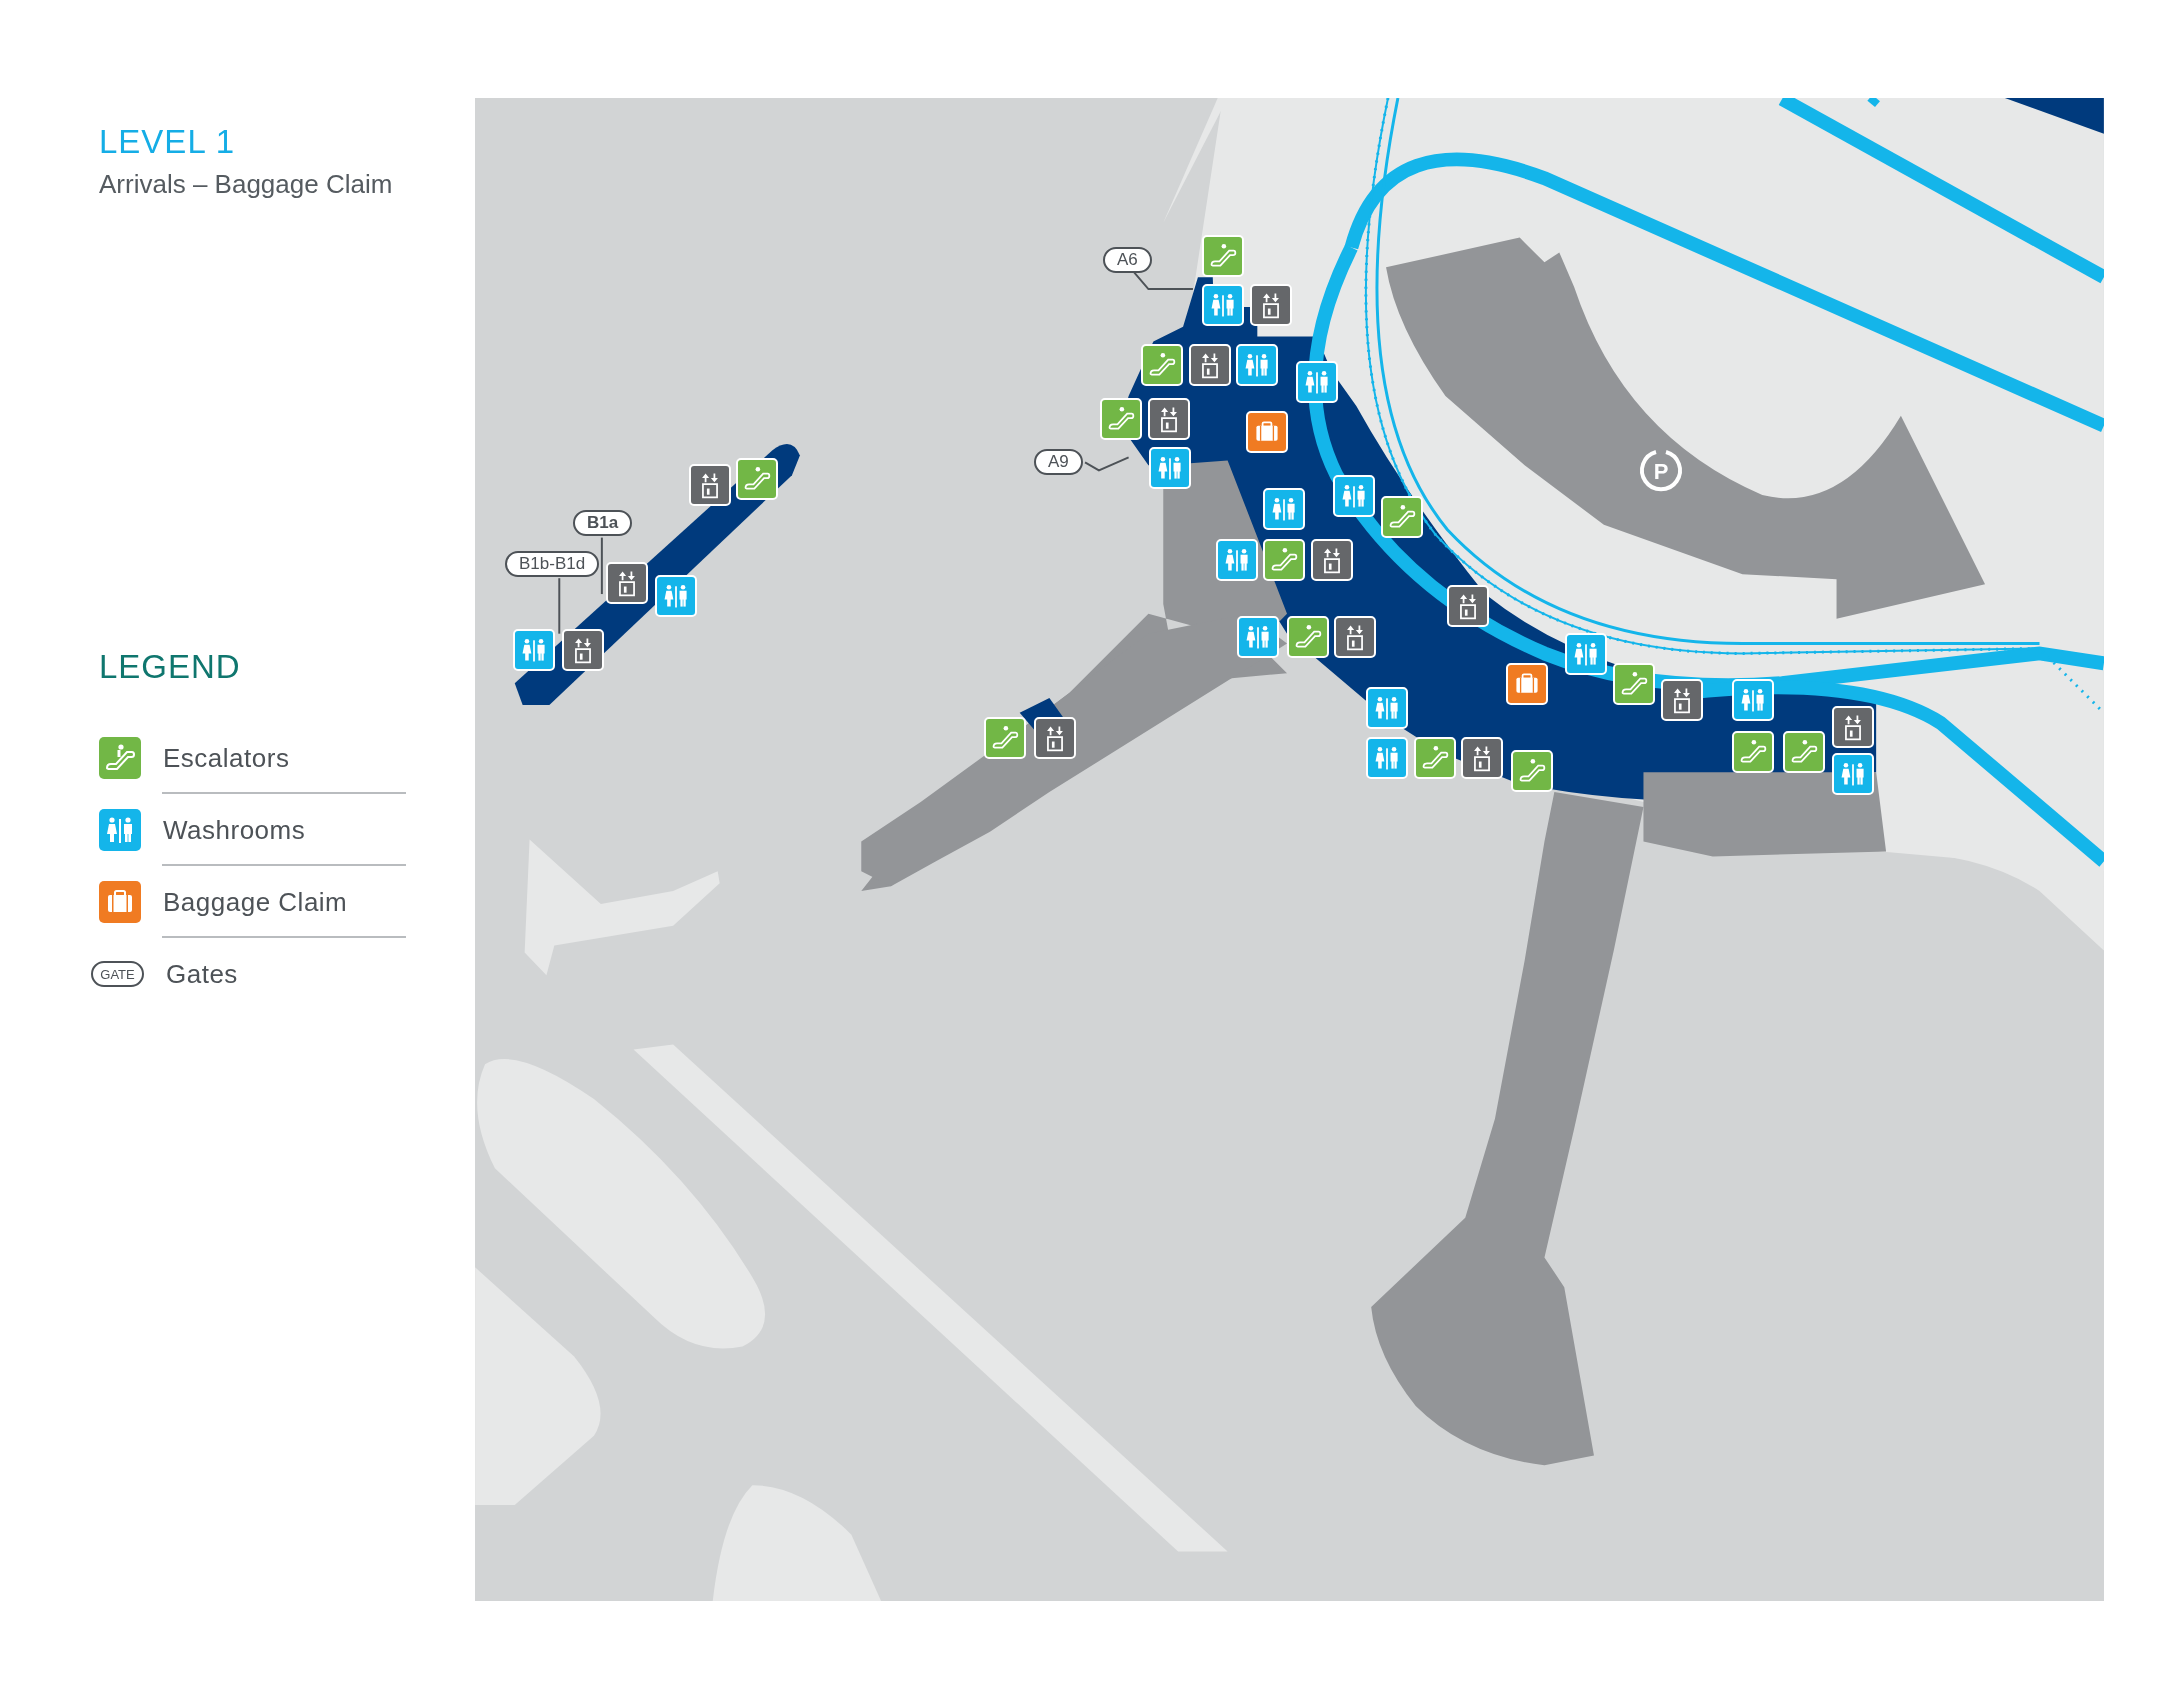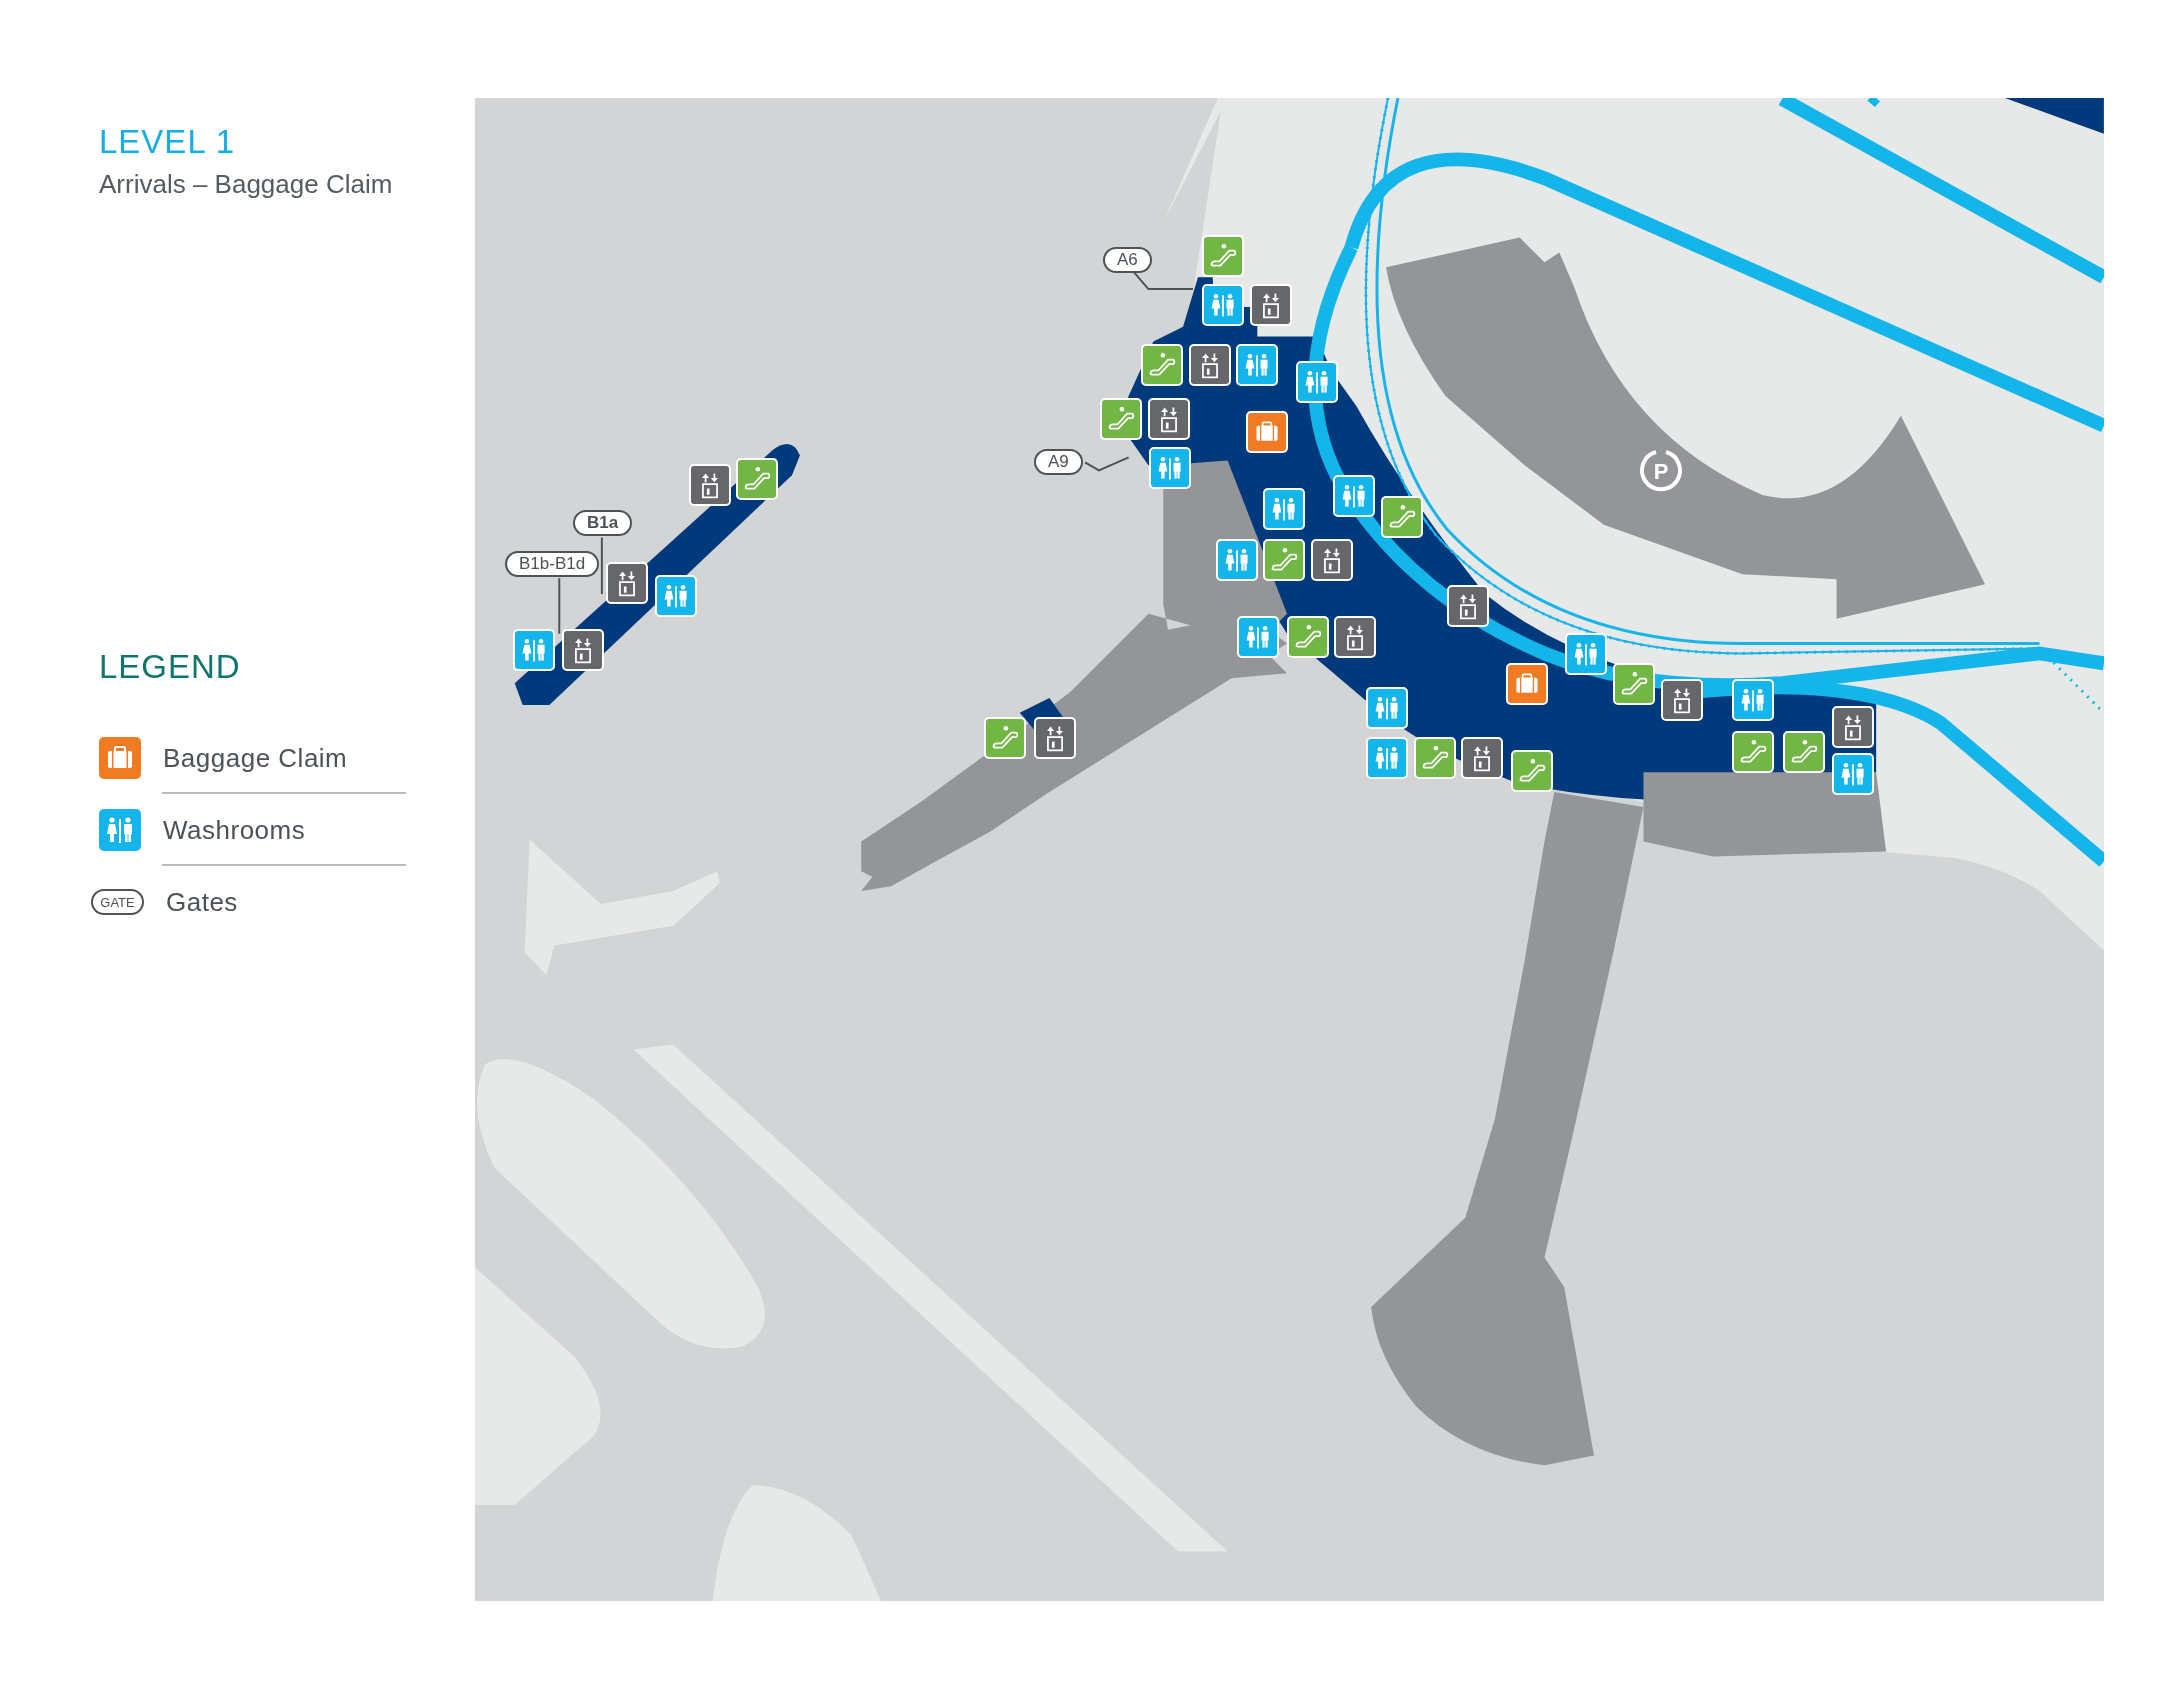--- a/index.html
+++ b/index.html
@@ -29,52 +29,63 @@
 <body>
 
 <div class="sidebar">
   <div class="level">LEVEL 1</div>
   <div class="subtitle">Arrivals – Baggage Claim</div>
 </div>
 
 <div class="legend">
   <div class="legend-title">LEGEND</div>
 
-
-
   <div class="legend-row">
-    <span class="sym bag">
+    <span class="sym esc">
       <svg width="34" height="34" viewBox="0 0 34 34">
-          <rect x="12" y="6" width="10" height="5" rx="1.5" fill="none" stroke="#fff" stroke-width="2"></rect>
-          <rect x="5" y="10" width="24" height="17" rx="2" fill="#fff"></rect>
-          <rect x="9" y="10" width="1.5" height="17" fill="#f07b22"></rect>
-          <rect x="23.5" y="10" width="1.5" height="17" fill="#f07b22"></rect>
+          <circle cx="18" cy="6" r="2.6" fill="#fff"></circle>
+          <path d="M16 9 L16 16" stroke="#fff" stroke-width="3"></path>
+          <path d="M4 27 Q4 23 8 23 L13 23 L24 11 L29 11 Q31 11 31 13.5 Q31 16 28.5 16 L25 16 L14 28 L7 28 Q4 28 4 27 Z" fill="none" stroke="#fff" stroke-width="2"></path>
         </svg>
     </span>
-    <span class="label">Baggage Claim</span>
+    <span class="label">Escalators</span>
     <span class="rule"></span>
   </div>
+
 
   <div class="legend-row">
     <span class="sym wash">
       <svg width="34" height="34" viewBox="0 0 34 34">
           <circle cx="9" cy="7" r="2.6" fill="#fff"></circle>
           <path d="M6 11 L12 11 L14 21 L11 21 L11 29 L7 29 L7 21 L4 21 Z" fill="#fff"></path>
           <rect x="16" y="6" width="2" height="24" fill="#fff"></rect>
           <circle cx="25" cy="7" r="2.6" fill="#fff"></circle>
           <rect x="21" y="11" width="8" height="10" fill="#fff"></rect>
           <rect x="22" y="20" width="2.6" height="9" fill="#fff"></rect>
           <rect x="25.4" y="20" width="2.6" height="9" fill="#fff"></rect>
         </svg>
     </span>
     <span class="label">Washrooms</span>
     <span class="rule"></span>
   </div>
 
   <div class="legend-row">
+    <span class="sym bag">
+      <svg width="34" height="34" viewBox="0 0 34 34">
+          <rect x="12" y="6" width="10" height="5" rx="1.5" fill="none" stroke="#fff" stroke-width="2"></rect>
+          <rect x="5" y="10" width="24" height="17" rx="2" fill="#fff"></rect>
+          <rect x="9" y="10" width="1.5" height="17" fill="#f07b22"></rect>
+          <rect x="23.5" y="10" width="1.5" height="17" fill="#f07b22"></rect>
+        </svg>
+    </span>
+    <span class="label">Baggage Claim</span>
+    <span class="rule"></span>
+  </div>
+
+  <div class="legend-row">
     <span class="sym gate-pill">GATE</span>
     <span class="label">Gates</span>
   </div>
 </div>
 
 <div class="map">
   <svg class="base" width="1629" height="1503" viewBox="480 99 1645 1518">
 
     <path d="M1235 99 L2125 99 L2125 880 L1900 860 L1780 840 L1620 800 L1500 760 L1380 690 L1290 560 L1230 440 L1200 330 Z" fill="#e7e8e8"></path>
     <path d="M1240 99 L1175 225 L1230 99 Z" fill="#e7e8e8"></path>

